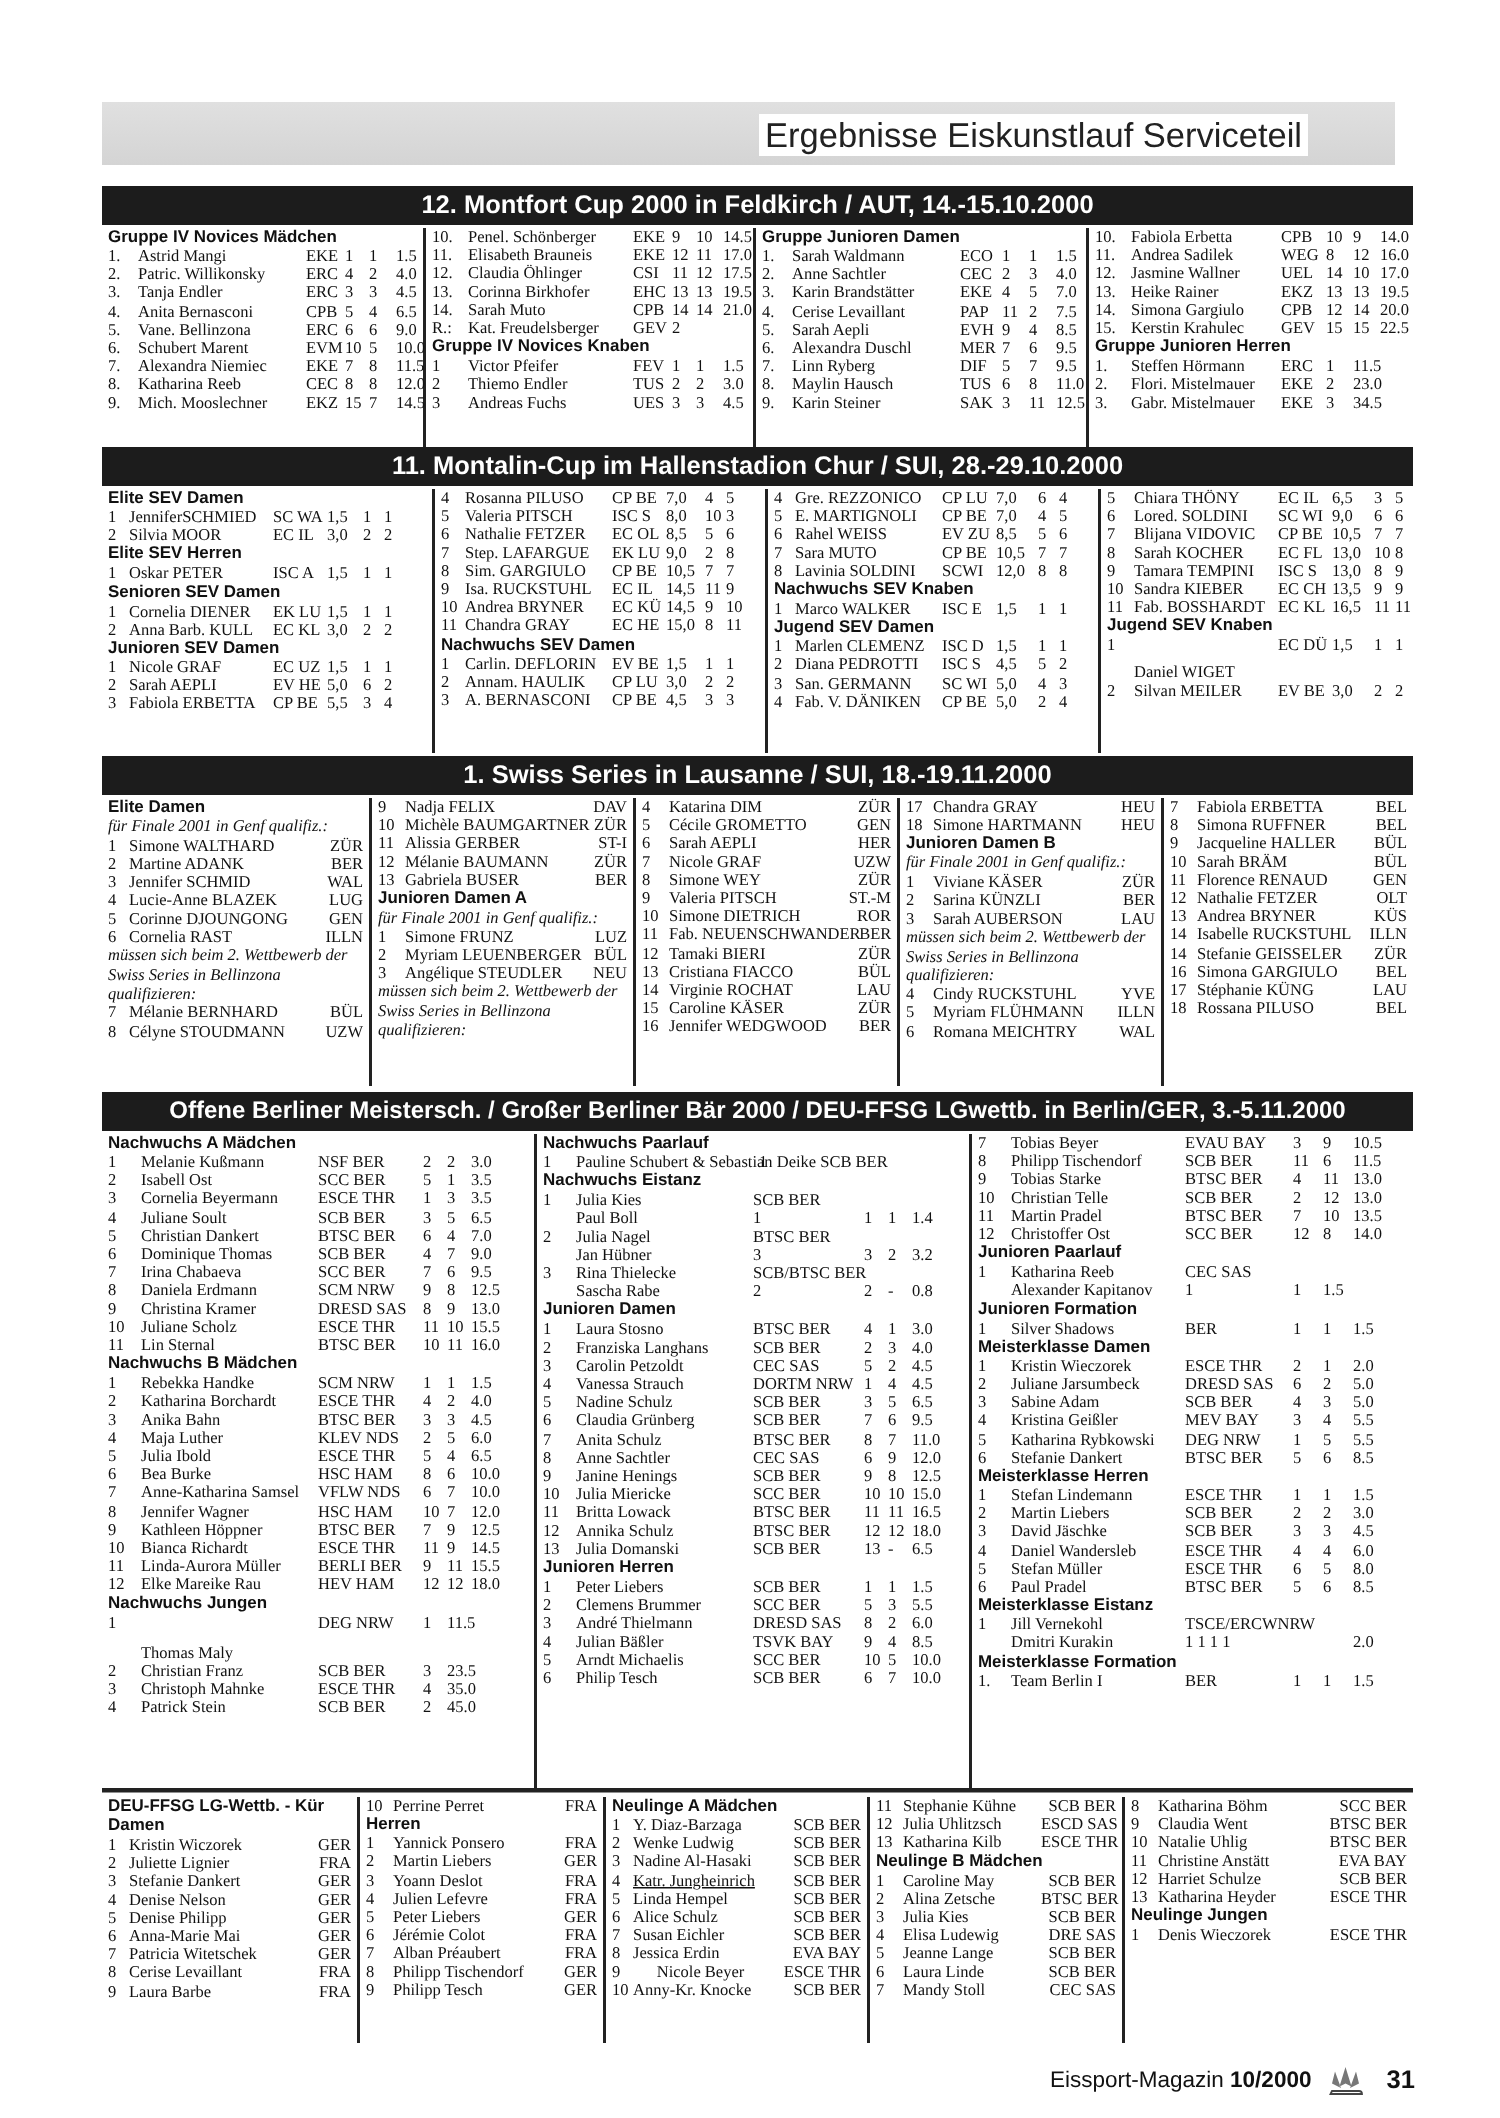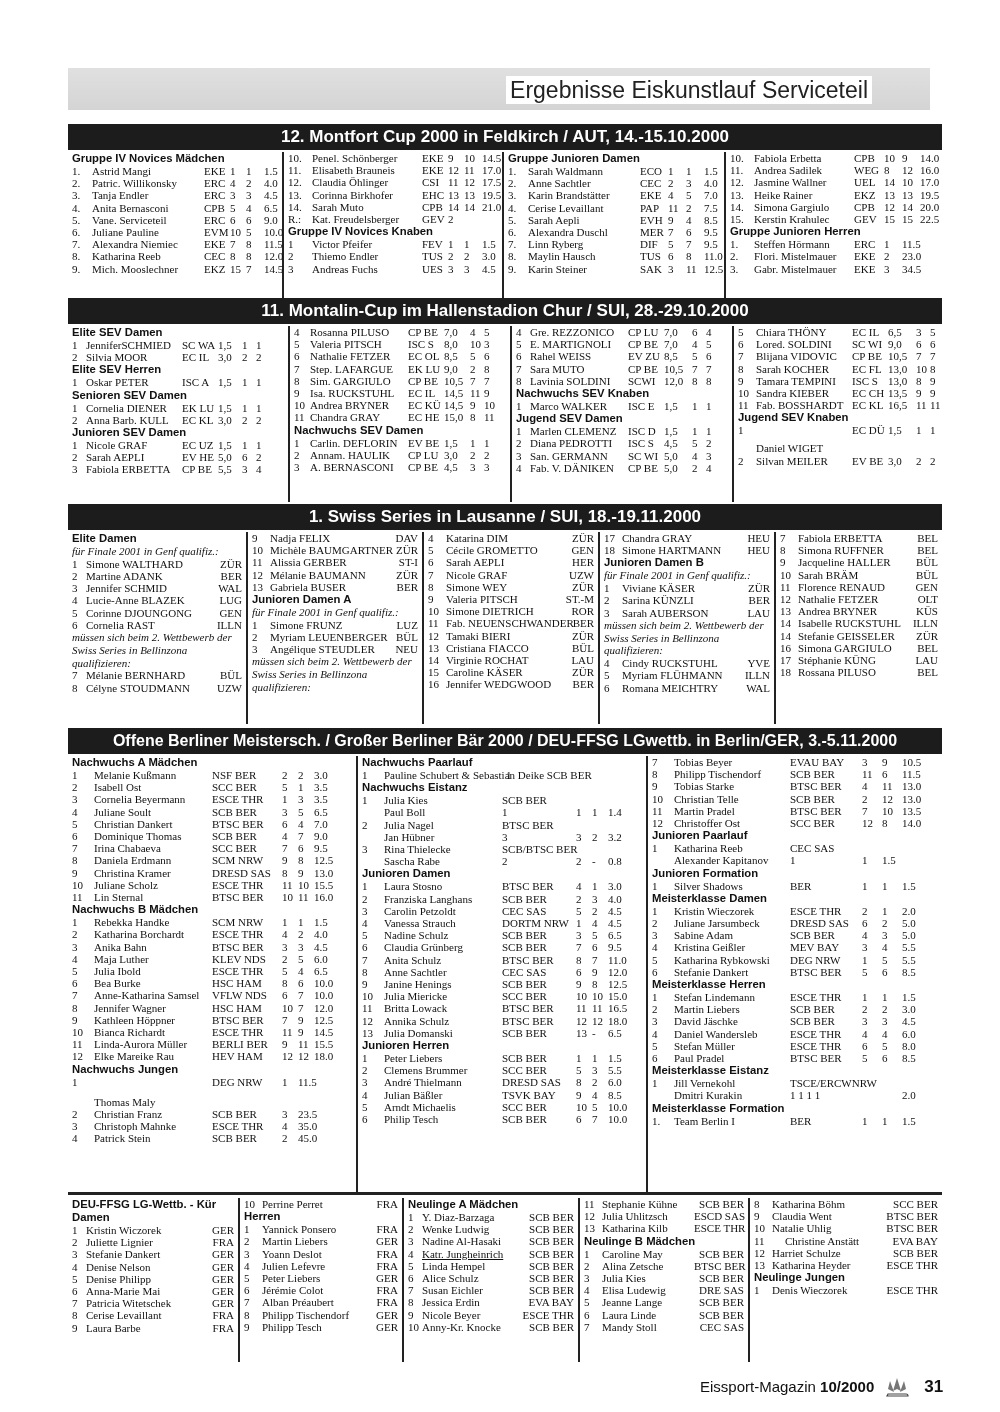--- a/index.html
+++ b/index.html
@@ -57,29 +57,29 @@
       <div class="row">
         <span class="c" style="min-width: 20px;">4.</span>
         <span class="c" style="min-width: 112px;">Anita Bernasconi</span>
         <span class="c" style="min-width: 26px;">CPB</span>
         <span class="c" style="min-width: 16px;">5</span>
         <span class="c" style="min-width: 18px;">4</span>
         <span class="c" style="min-width: 24px;">6.5</span>
       </div>
       <div class="row">
         <span class="c" style="min-width: 20px;">5.</span>
-        <span class="c" style="min-width: 112px;">Vane. Serviceteil</span>
+        <span class="c" style="min-width: 112px;">Vane. Bellinzona</span>
         <span class="c" style="min-width: 26px;">ERC</span>
         <span class="c" style="min-width: 16px;">6</span>
         <span class="c" style="min-width: 18px;">6</span>
         <span class="c" style="min-width: 24px;">9.0</span>
       </div>
       <div class="row">
         <span class="c" style="min-width: 20px;">6.</span>
-        <span class="c" style="min-width: 112px;">Juliane Pauline</span>
+        <span class="c" style="min-width: 112px;">Schubert Marent</span>
         <span class="c" style="min-width: 26px;">EVM</span>
         <span class="c" style="min-width: 16px;">10</span>
         <span class="c" style="min-width: 18px;">5</span>
         <span class="c" style="min-width: 24px;">10.0</span>
       </div>
       <div class="row">
         <span class="c" style="min-width: 20px;">7.</span>
         <span class="c" style="min-width: 112px;">Alexandra Niemiec</span>
         <span class="c" style="min-width: 26px;">EKE</span>
         <span class="c" style="min-width: 16px;">7</span>
@@ -1702,21 +1702,21 @@
         <span class="c" style="min-width: 90px;">Susan Eichler</span>
         <span class="c" style="min-width: 0px; margin-left: auto;">SCB BER</span>
       </div>
       <div class="row">
         <span class="c" style="min-width: 14px;">8</span>
         <span class="c" style="min-width: 90px;">Jessica Erdin</span>
         <span class="c" style="min-width: 0px; margin-left: auto;">EVA BAY</span>
       </div>
       <div class="row">
         <span class="c" style="min-width: 14px;">9</span>
-        <span class="c" style="min-width: 90px;">Nicole Beyer</span>
+        <span class="c" style="min-width: 90px; text-align: center;">Nicole Beyer</span>
         <span class="c" style="min-width: 0px; margin-left: auto;">ESCE THR</span>
       </div>
       <div class="row">
         <span class="c" style="min-width: 14px;">10</span>
         <span class="c" style="min-width: 90px;">Anny-Kr. Knocke</span>
         <span class="c" style="min-width: 0px; margin-left: auto;">SCB BER</span>
       </div>
     </div>
     <div class="col" style="width: 170px;">
       <div class="row">
@@ -1782,21 +1782,21 @@
         <span class="c" style="min-width: 100px;">Claudia Went</span>
         <span class="c" style="min-width: 0px; margin-left: auto;">BTSC BER</span>
       </div>
       <div class="row">
         <span class="c" style="min-width: 18px;">10</span>
         <span class="c" style="min-width: 100px;">Natalie Uhlig</span>
         <span class="c" style="min-width: 0px; margin-left: auto;">BTSC BER</span>
       </div>
       <div class="row">
         <span class="c" style="min-width: 18px;">11</span>
-        <span class="c" style="min-width: 100px; text-align: center;">Christine Anstätt</span>
+        <span class="c" style="min-width: 100px;">Christine Anstätt</span>
         <span class="c" style="min-width: 0px; margin-left: auto;">EVA BAY</span>
       </div>
       <div class="row">
         <span class="c" style="min-width: 18px;">12</span>
         <span class="c" style="min-width: 100px;">Harriet Schulze</span>
         <span class="c" style="min-width: 0px; margin-left: auto;">SCB BER</span>
       </div>
       <div class="row">
         <span class="c" style="min-width: 18px;">13</span>
         <span class="c" style="min-width: 100px;">Katharina Heyder</span>

